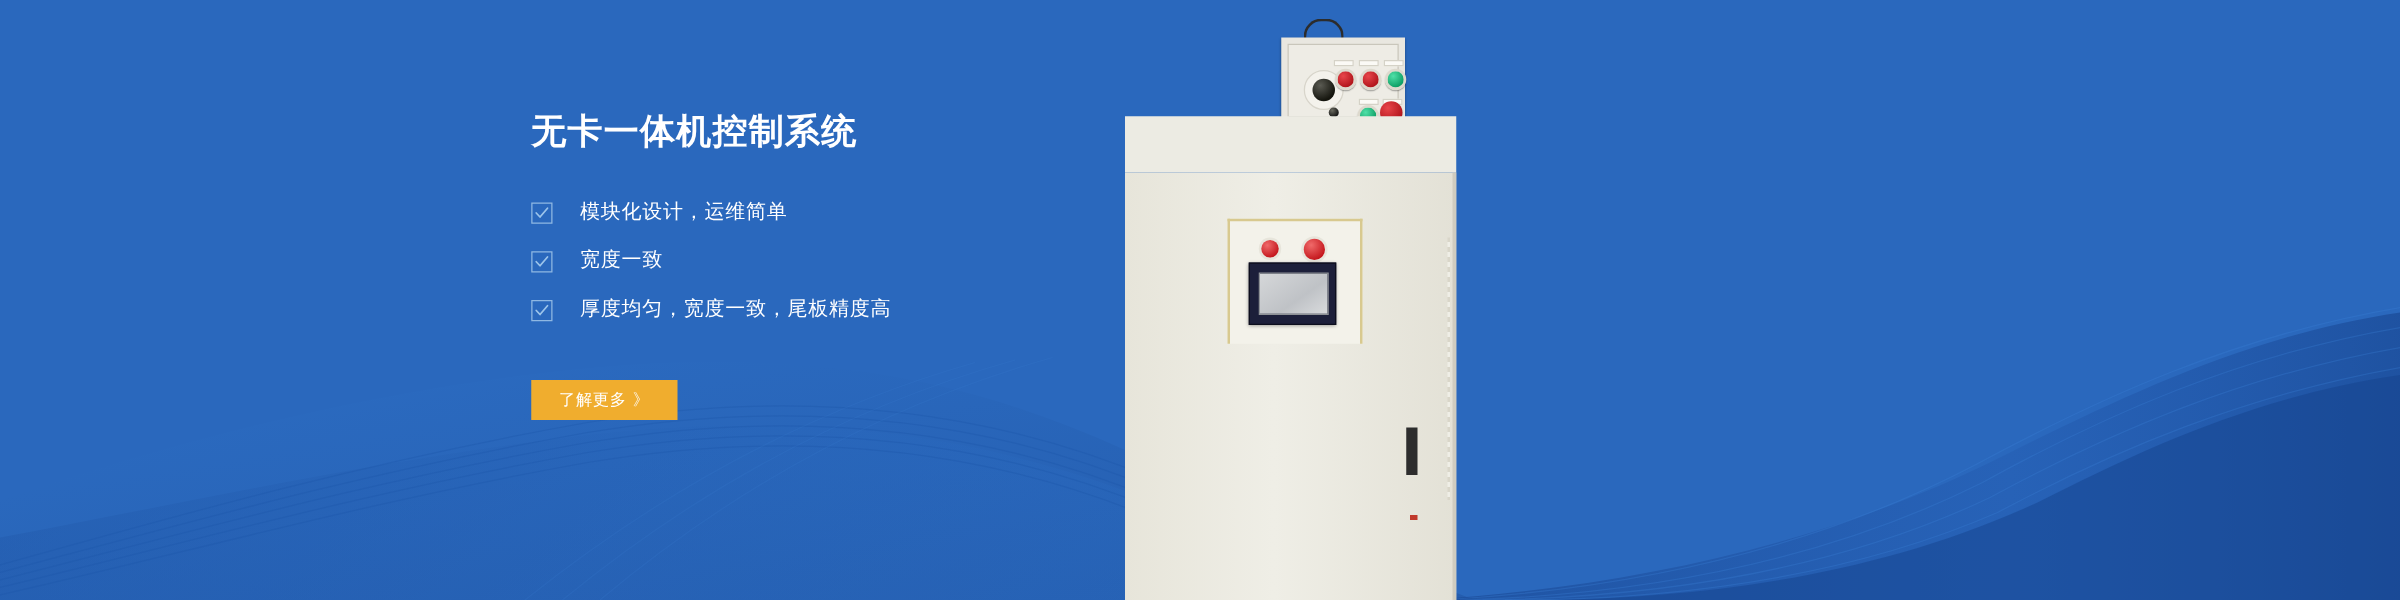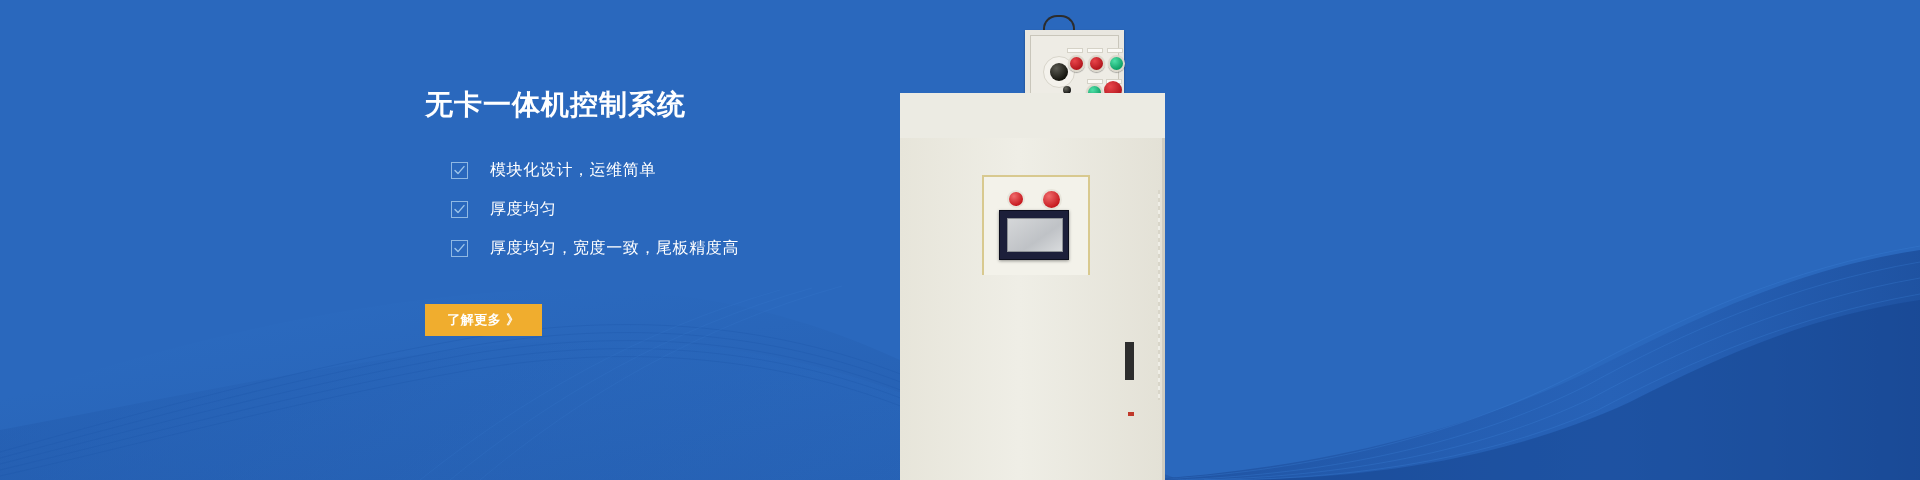--- a/index.html
+++ b/index.html
@@ -18,42 +18,41 @@
   
   .content{
     position:absolute;left:425px;top:88px;width:700px;z-index:5;
   }
   .hero-title{
     font-size:28px;font-weight:bold;color:#ffffff;letter-spacing:1px;
     line-height:1.2;margin:0 0 40px 0;white-space:nowrap;
   }
   .feature-list{list-style:none;margin:0;padding:0;}
   .feature-item{
-    display:flex;align-items:center;margin-bottom:22px;margin-left:26px;
+    display:flex;align-items:center;margin-bottom:22px;
   }
   .check-box{
     width:17px;height:17px;flex:0 0 17px;
     border:1px solid #8fb8e3;
     position:relative;margin-right:22px;
     box-sizing:border-box;
   }
   .check-box svg{position:absolute;left:1px;top:1px;}
   .feature-text{
     font-size:16px;color:#ffffff;line-height:1;letter-spacing:.6px;
     white-space:nowrap;
   }
   .cta{
     display:inline-flex;align-items:center;justify-content:center;
     margin-top:25px;
     width:117px;height:32px;
     background:#f0ad2e;border:none;cursor:pointer;
     color:#ffffff;font-size:13px;letter-spacing:.5px;
     font-family:"Liberation Sans","DejaVu Sans",sans-serif;
     padding:0;
-    font-weight:bold;
   }
   .cta .cta-label{margin-right:5px;}
   .cta .cta-chevrons{font-size:13px;opacity:.9;}
 
   
   .machine{
     position:absolute;left:900px;top:0;width:520px;height:480px;z-index:4;
   }
   
   .ctrl-box{
@@ -242,21 +241,21 @@
         </span>
         <span class="feature-text">模块化设计，运维简单</span>
       </li>
 
       <li class="feature-item">
         <span class="check-box">
           <svg width="13" height="13" viewBox="0 0 13 13">
             <path d="M2 6.4 L5 9.6 L11 2.6" fill="none" stroke="#9cc4ea" stroke-width="1.4" stroke-linecap="round" stroke-linejoin="round"></path>
           </svg>
         </span>
-        <span class="feature-text">厚度均匀</span>
+        <span class="feature-text">宽度一致</span>
       </li>
 
       <li class="feature-item">
         <span class="check-box">
           <svg width="13" height="13" viewBox="0 0 13 13">
             <path d="M2 6.4 L5 9.6 L11 2.6" fill="none" stroke="#9cc4ea" stroke-width="1.4" stroke-linecap="round" stroke-linejoin="round"></path>
           </svg>
         </span>
         <span class="feature-text">厚度均匀，宽度一致，尾板精度高</span>
       </li>

